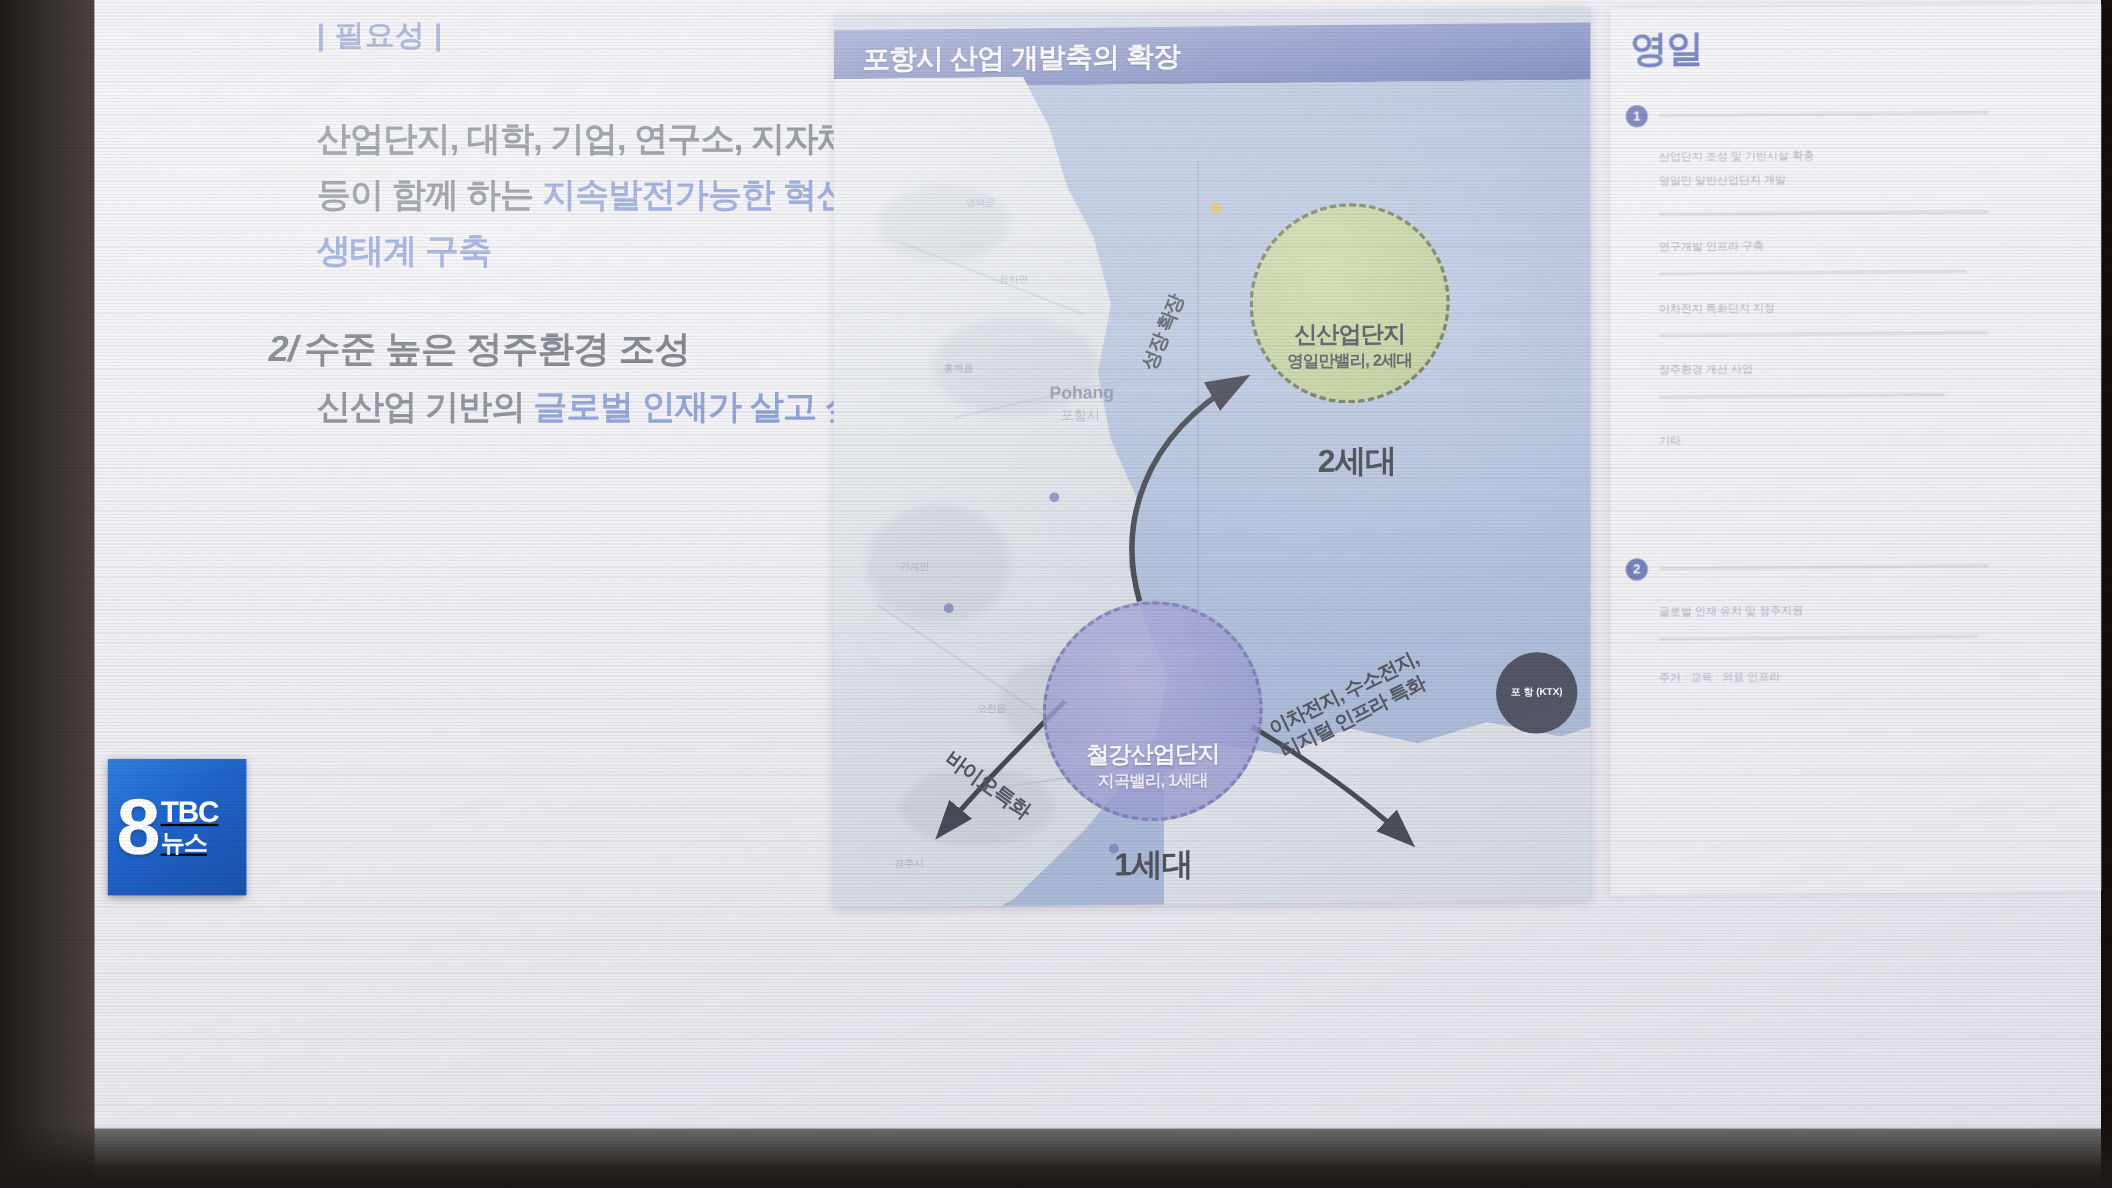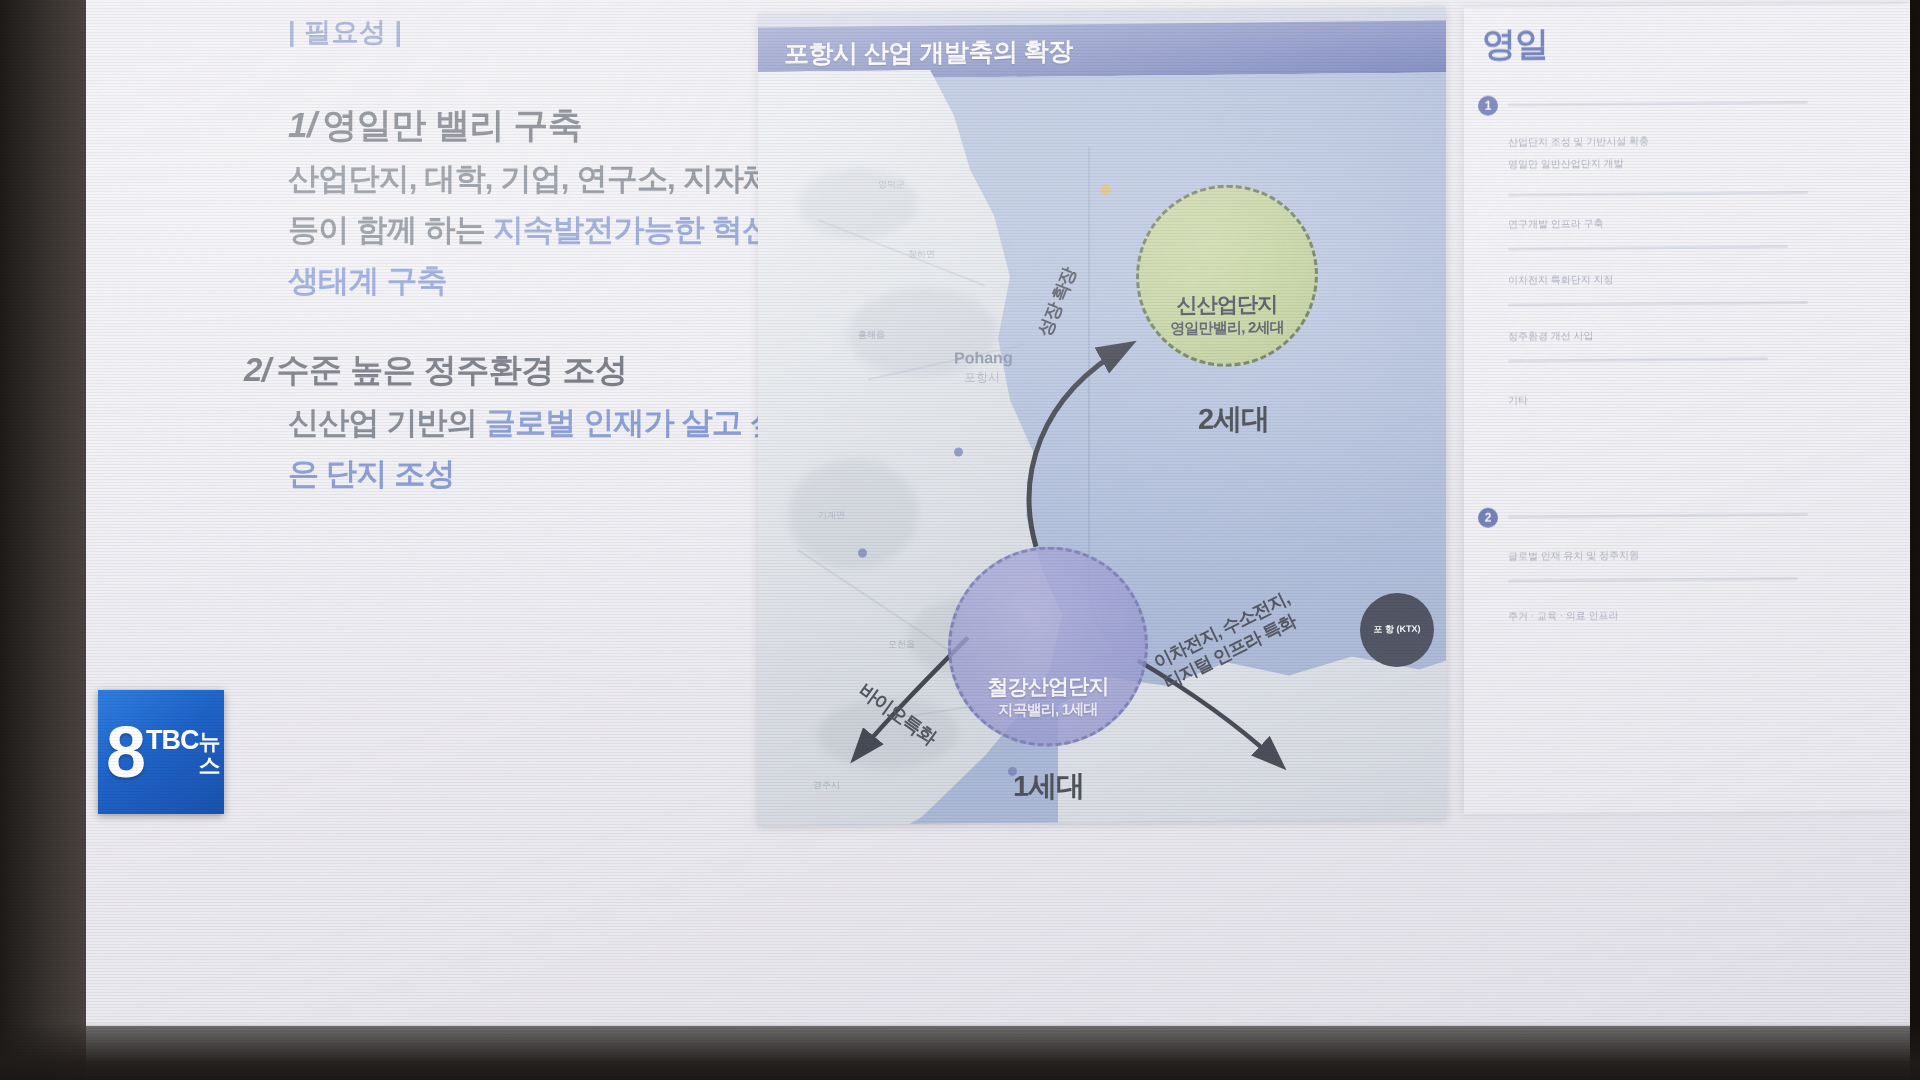--- a/index.html
+++ b/index.html
@@ -106,21 +106,21 @@
   .p3-line{position:absolute;background:#c9cedb;height:3px;border-radius:2px;opacity:.55;}
   .p3-txt{position:absolute;font-size:10px;color:#8d93a5;white-space:nowrap;opacity:.8;}
 
   
   .logo{position:absolute;left:98px;top:690px;width:126px;height:124px;
     background:linear-gradient(145deg,#2f7fe0 0%,#1f63c8 45%,#1a52ae 100%);
     box-shadow:0 2px 8px rgba(0,0,0,.35);display:flex;align-items:center;
     padding-left:8px;box-sizing:border-box;}
   .logo-8{font-size:72px;font-weight:800;color:#fff;line-height:.9;letter-spacing:-4px;
     text-shadow:0 2px 3px rgba(0,0,0,.25);}
-  .logo-r{display:flex;flex-direction:row;justify-content:center;margin-left:4px;}
+  .logo-r{display:flex;flex-direction:column;justify-content:center;margin-left:4px;text-decoration:underline;}
   .logo-tbc{font-size:27px;font-weight:800;color:#fff;letter-spacing:-1px;line-height:1;}
   .logo-news{font-size:22px;font-weight:800;color:#fff;letter-spacing:-1px;line-height:1.05;margin-top:3px;}
 
   .grain{position:absolute;inset:0;pointer-events:none;opacity:.10;
     background:repeating-linear-gradient(0deg,rgba(0,0,0,.5) 0 1px,rgba(255,255,255,0) 1px 3px);}
   .blurall{filter:blur(.35px);}
 </style>
 </head>
 <body>
 
@@ -128,34 +128,30 @@
 
   <div class="wall-left"></div>
   <div class="wall-right"></div>
 
   <div class="screen blurall">
 
     <div class="left-col">
       <div class="kicker">| 필요성 |</div>
 
       <div class="sect-1">
-        <div class="h-item">
-          <span class="num">1/</span><span>영일만 밸리 구축</span>
-        </div>
         <div class="body-l">산업단지, 대학, 기업, 연구소, 지자체</div>
         <div class="body-l"><span>등이 함께 하는 </span><span class="hl">지속발전가능한 혁신</span></div>
         <div class="body-l hl">생태계 구축</div>
       </div>
 
       <div class="sect-2">
         <div class="h-item">
           <span class="num">2/</span><span>수준 높은 정주환경 조성</span>
         </div>
         <div class="body-l"><span>신산업 기반의 </span><span class="hl">글로벌 인재가 살고 싶</span></div>
-        <div class="body-l hl">은 단지 조성</div>
       </div>
     </div>
 
     <div class="map-panel">
       <div class="map-head">
         <div class="map-head-t">포항시 산업 개발축의 확장</div>
       </div>
 
       <div class="map-body">
         <div class="land"></div>

